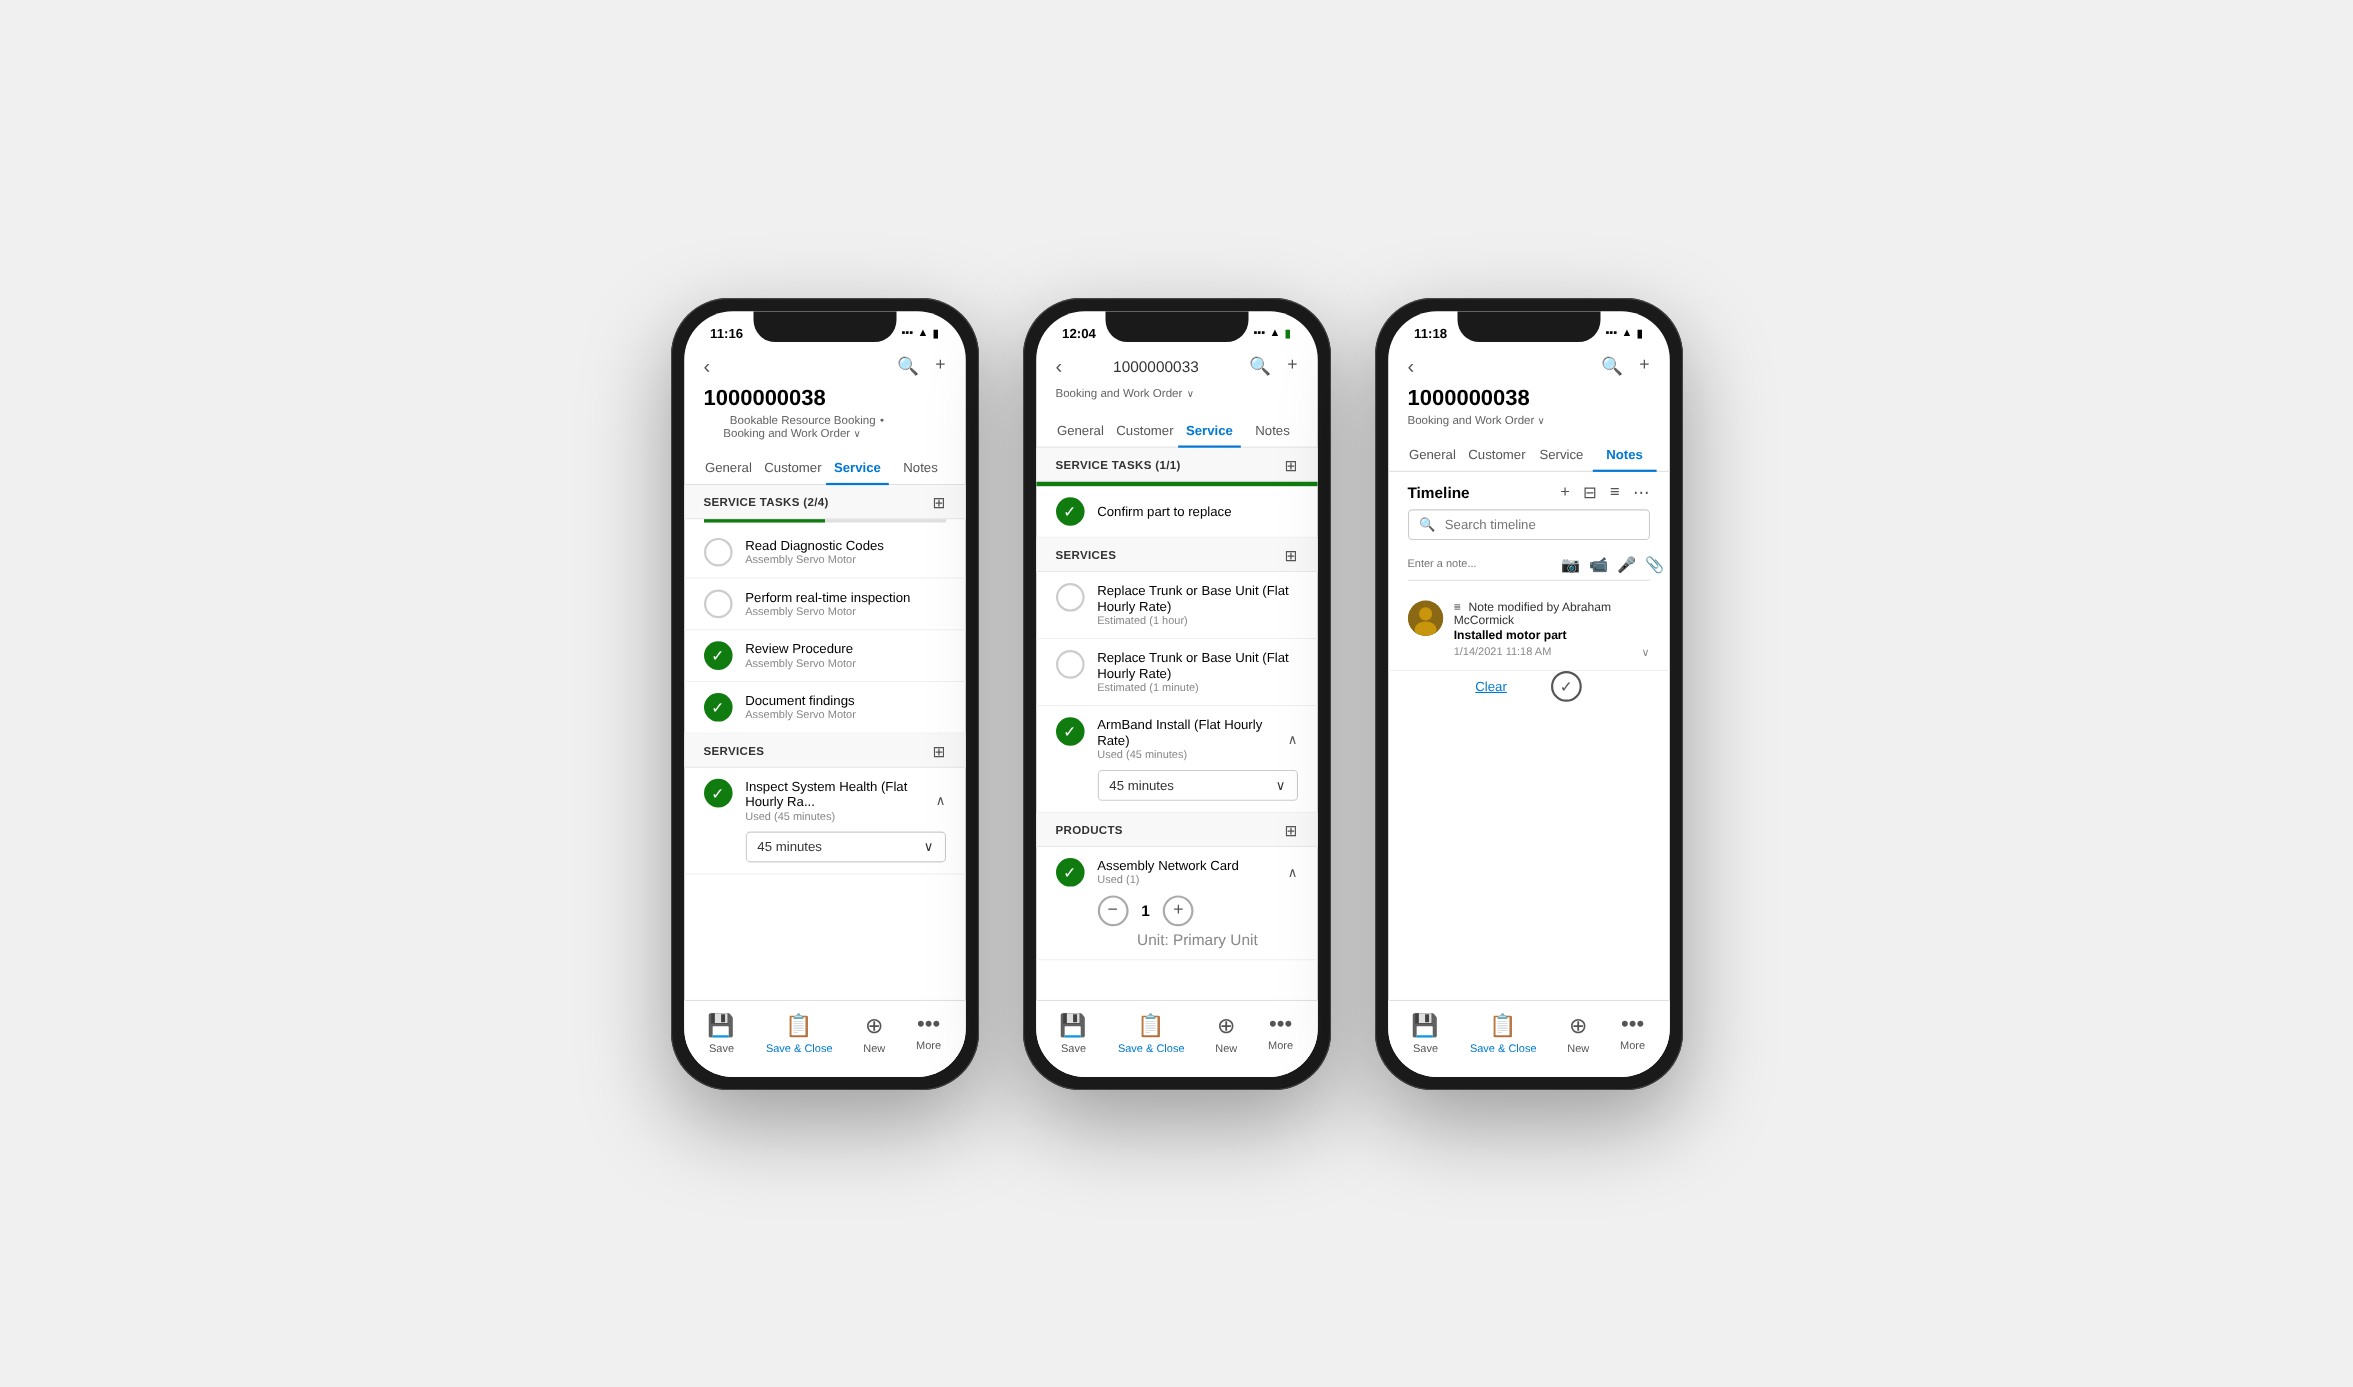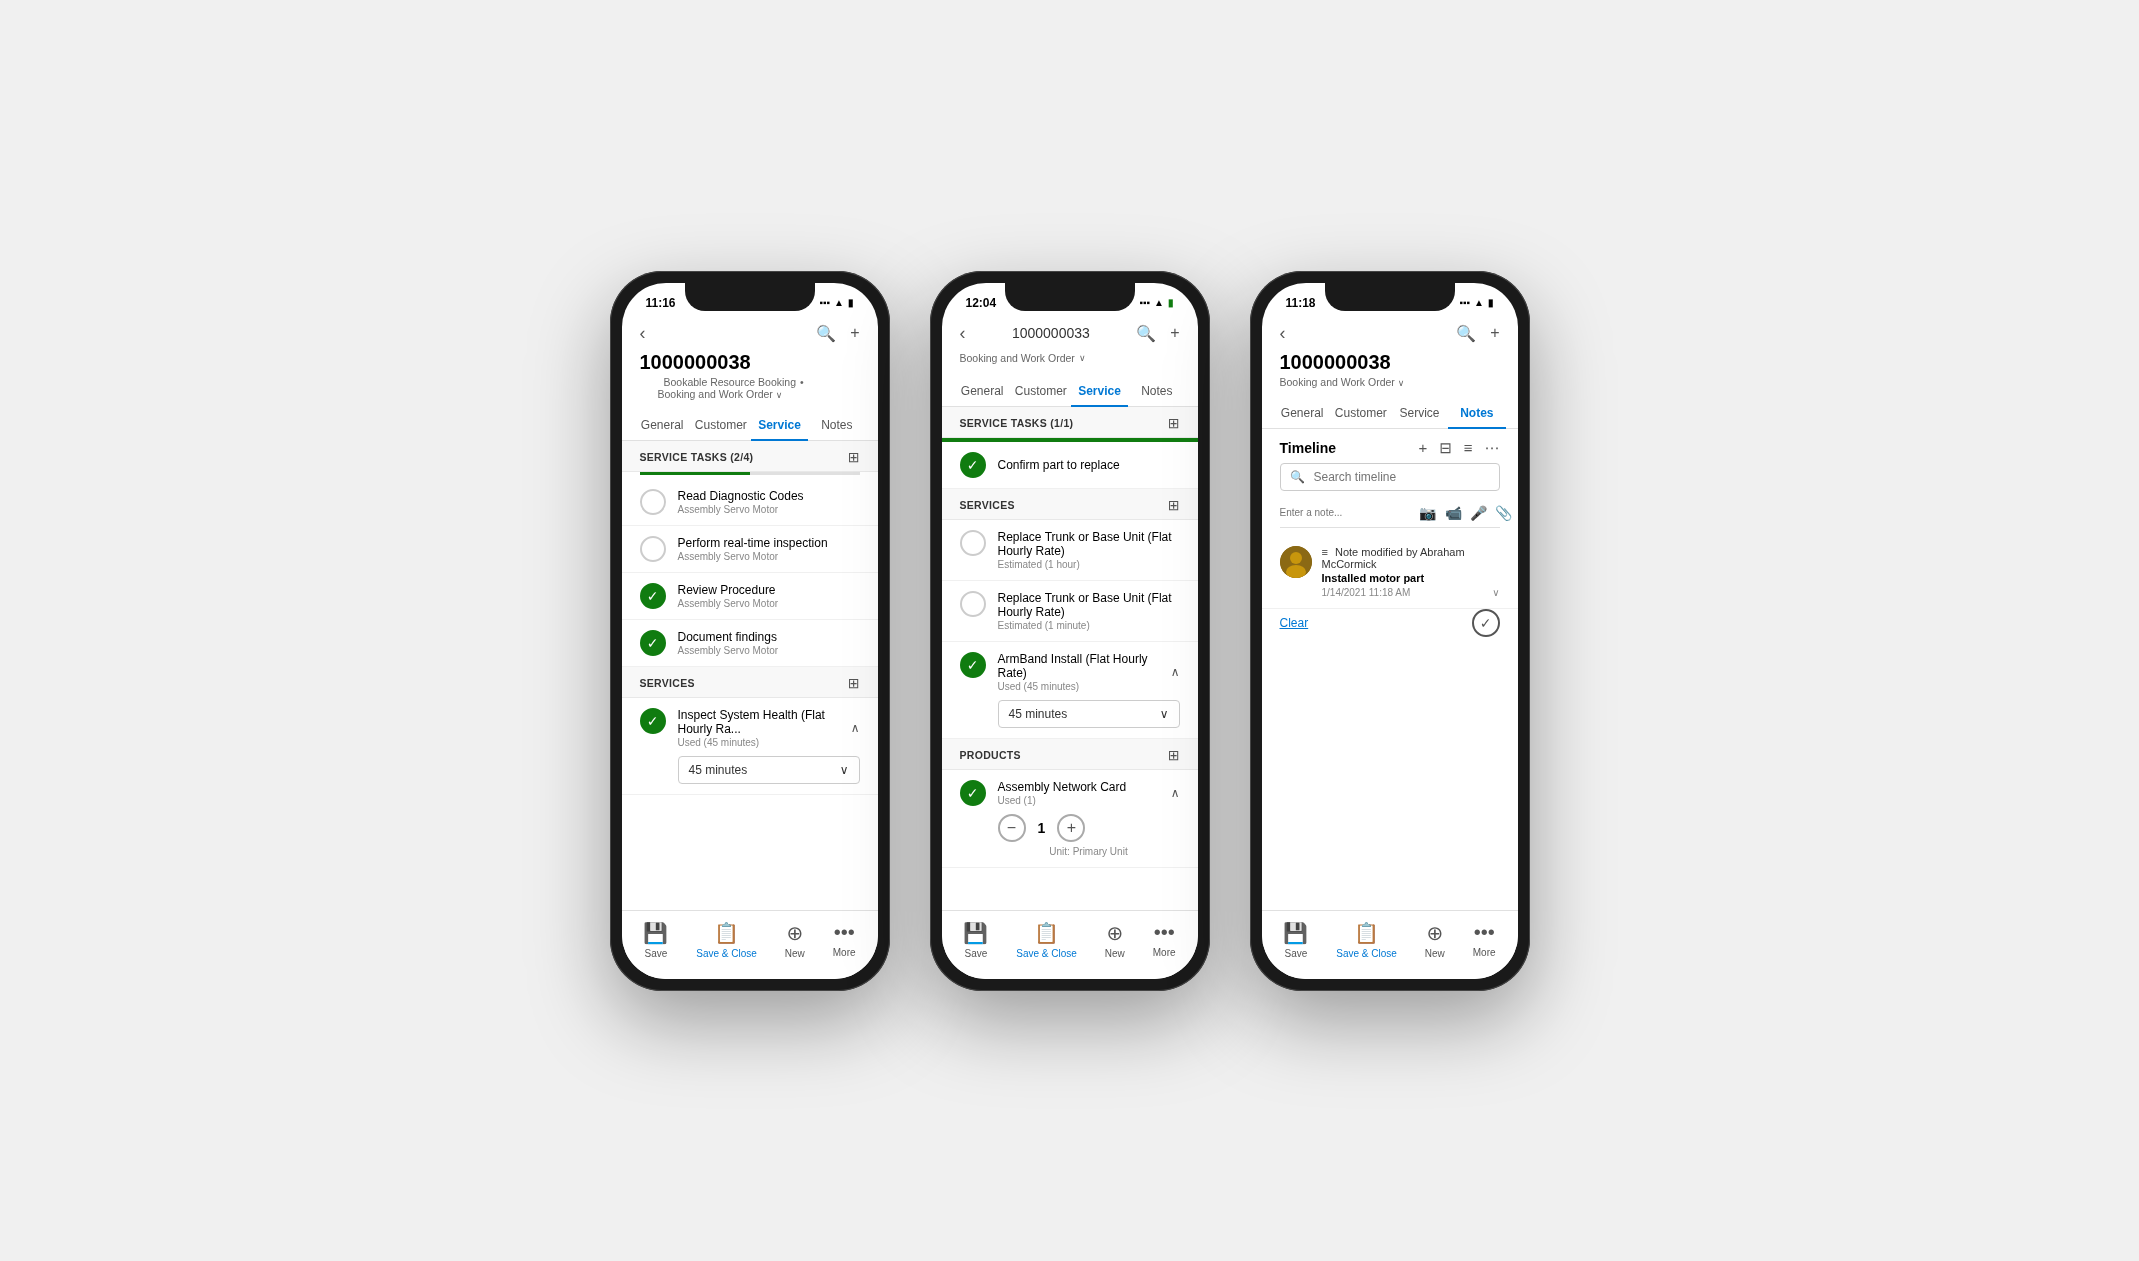--- a/index.html
+++ b/index.html
@@ -298,21 +298,21 @@
       border-radius: 4px;
       padding: 12px;
       min-height: 130px;
       position: relative;
       background: #fff;
     }
     .signature-label { font-size: 13px; font-weight: 600; color: #000; margin-bottom: 8px; }
     .signature-svg { width: 100%; height: 100px; }
     .signature-footer {
       display: flex;
-      justify-content: space-between;
+      justify-content: center;
       align-items: center;
       margin: 0 18px;
       gap: 40px;
     }
     .clear-btn { font-size: 12px; color: #0078d4; text-decoration: underline; cursor: pointer; }
     .confirm-btn {
       width: 28px; height: 28px;
       border-radius: 50%;
       border: 2px solid #555;
       display: flex; align-items: center; justify-content: center;
@@ -326,21 +326,21 @@
       margin: 8px 0 4px 38px;
     }
     .qty-btn {
       width: 28px; height: 28px;
       border-radius: 50%;
       border: 2px solid #aaa;
       display: flex; align-items: center; justify-content: center;
       font-size: 16px; color: #555;
     }
     .qty-value { font-size: 14px; font-weight: 600; }
-    .unit-label { font-size: 10px; color: #888; text-align: center; }
+    .unit-label { font-size: 14px; color: #888; text-align: center; }
     
     .green-bar {
       height: 4px;
       background: #107c10;
       margin: 0;
     }
     .wo-subtitle-line2 {
       font-size: 10.5px;
       color: #666;
       padding: 0 18px 4px;

